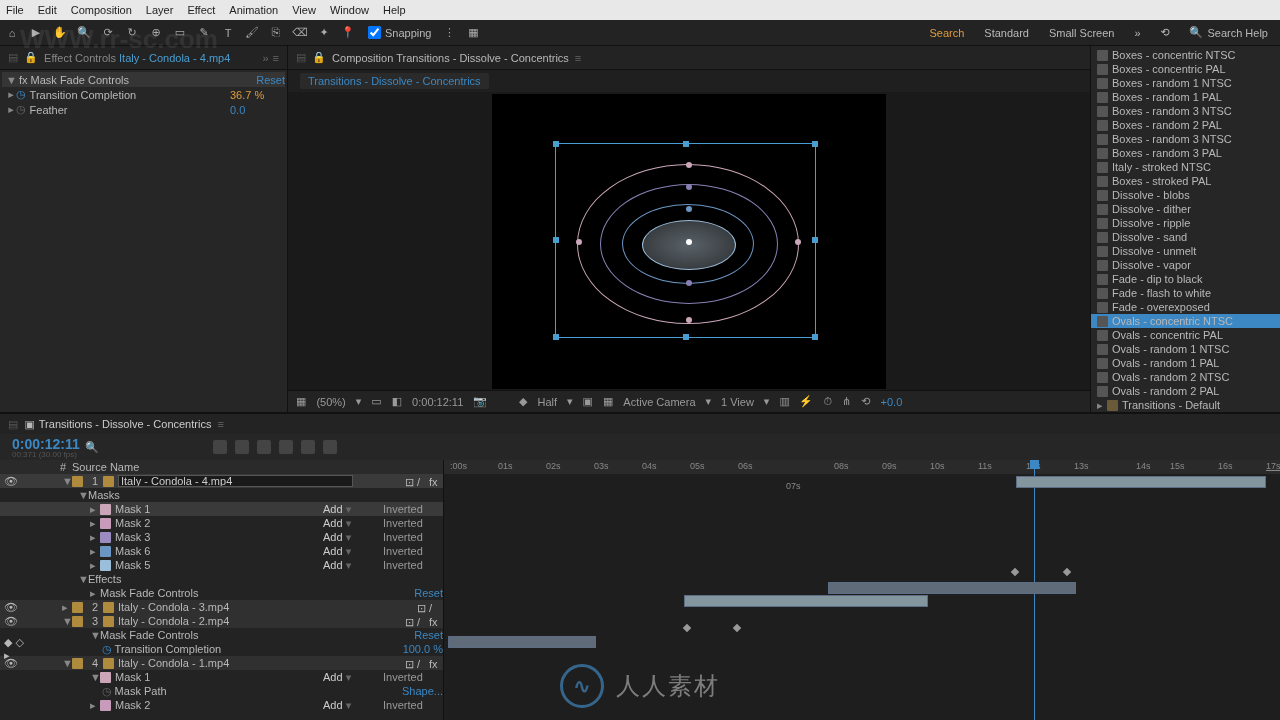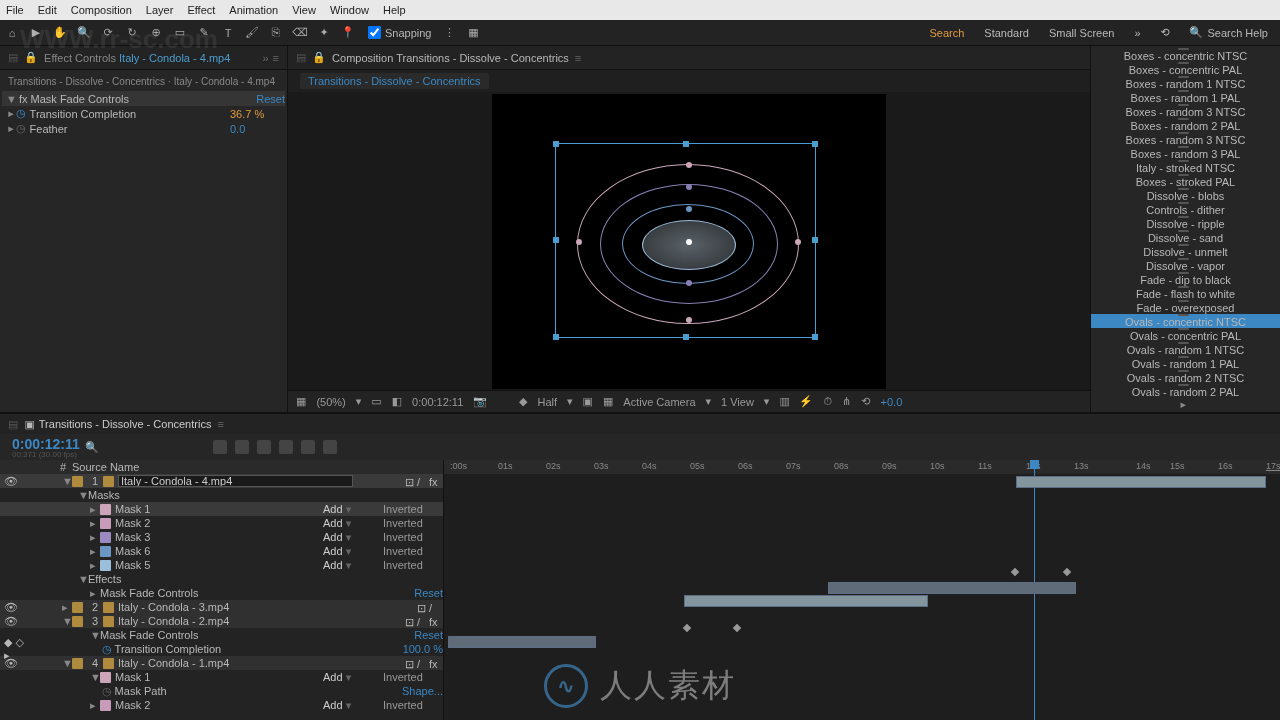--- a/index.html
+++ b/index.html
@@ -35,21 +35,21 @@
 .viewer { flex:1; background:#1a1a1a; position:relative; display:flex; align-items:center; justify-content:center; }
 .frame { width:394px; height:295px; background:#000; position:relative; }
 .selbox { position:absolute; left:63px; top:49px; width:261px; height:195px; border:1px solid #4a9dd0; }
 .handle { position:absolute; width:6px; height:6px; background:#4a9dd0; }
 .ellipse { position:absolute; border:1px solid; border-radius:50%; }
 .anchor { position:absolute; width:6px;height:6px;border-radius:50%; }
 .viewer-bar { height:22px; background:#232323; display:flex; align-items:center; padding:0 8px; gap:10px; border-top:1px solid #111; }
 .viewer-bar span { color:#999; }
 .right-col { width:190px; background:#262626; border-left:1px solid #111; overflow:hidden; }
 .preset-list { padding:2px 0; }
-.preset-item { display:flex; align-items:center; height:14px; padding:0 6px; cursor:default;flex-direction:column; }
+.preset-item { display:flex; align-items:center; height:14px; padding:0 6px; cursor:default; }
 .preset-item.sel { background:#3b88c4; color:#fff; }
 .preset-item .picon { width:11px;height:11px;margin-right:4px;background:#555;border-radius:1px;display:inline-block; }
 .preset-item.folder .picon { background:#6b5a3a; }
 .preset-item .caret { width:10px;color:#888; }
 .timeline { height:309px; display:flex; flex-direction:column; border-top:2px solid #111; }
 .tl-tab { height:20px; background:#232323; display:flex; align-items:center; padding:0 8px; }
 .tl-tab .txt { color:#ccc; }
 .tl-head { height:26px; background:#262626; display:flex; align-items:center; }
 .tl-time { color:#3b88c4; font-size:14px; font-weight:bold; padding:0 12px; width:85px; }
 .tl-search { flex:0 0 120px; }
@@ -77,21 +77,21 @@
 .ruler { height:14px; background:#2a2a2a; display:flex; position:relative; }
 .ruler .tick { position:absolute; font-size:9px; color:#888; top:1px; }
 .playhead { position:absolute; top:0; bottom:0; width:1px; background:#3b88c4; }
 .playhead::before { content:''; position:absolute; top:0; left:-4px; width:9px; height:9px; background:#3b88c4; }
 .bar { position:absolute; height:12px; background:#4f5a6b; border:1px solid #5c6d85; }
 .kf { position:absolute; width:6px;height:6px; background:#999; transform:rotate(45deg); }
 .tl-foot { height:16px; background:#232323; display:flex; align-items:center; justify-content:center; font-size:9px; color:#777; }
 .watermark { position:absolute; pointer-events:none; opacity:0.07; font-size:34px; font-weight:bold; color:#fff; }
 .footer-logo { position:absolute; bottom:12px; left:50%; transform:translateX(-50%); display:flex; align-items:center; gap:12px; opacity:.55; pointer-events:none; }
 .footer-logo .circ { width:44px;height:44px;border-radius:50%;border:3px solid #4aa0e6;display:flex;align-items:center;justify-content:center;color:#4aa0e6;font-size:20px;font-weight:bold; }
-.footer-logo .txt { font-size:32px; color:#ccc; letter-spacing:2px; }
+.footer-logo .txt { font-size:24px; color:#ccc; letter-spacing:2px; }
 </style>
 </head>
 <body>
 
 <div class="menubar">
   <span>File</span>
   <span>Edit</span>
   <span>Composition</span>
   <span>Layer</span>
   <span>Effect</span>
@@ -141,21 +141,20 @@
   <div class="left-col">
     <div class="panel-tab">
       <span style="margin-right:6px;color:#555;">▤</span>
       <span style="margin-right:6px;">🔒</span>
       <span class="txt">Effect Controls</span>
       <span class="bluetxt" style="margin-left:3px;">Italy - Condola - 4.mp4</span>
       <span style="margin-left:auto;color:#666;">»</span>
       <span style="margin-left:4px;color:#666;">≡</span>
     </div>
     <div class="effects-panel">
-      <div class="breadcrumb">Transitions - Dissolve - Concentrics · Italy - Condola - 4.mp4</div>
       <div class="eff-row head">
         <span class="caret">▼</span>
         <span style="margin:0 3px;">fx</span>
         <span class="name">Mask Fade Controls</span>
         <span class="reset">Reset</span>
       </div>
       <div class="eff-row">
         <span class="caret">▸</span>
         <span style="color:#3b88c4;margin-right:4px;">◷</span>
         <span class="name">Transition Completion</span>
@@ -276,21 +275,21 @@
         <div class="preset-item">
           <span class="picon"></span>
           <span>Boxes - stroked PAL</span>
         </div>
         <div class="preset-item">
           <span class="picon"></span>
           <span>Dissolve - blobs</span>
         </div>
         <div class="preset-item">
           <span class="picon"></span>
-          <span>Controls - dither</span>
+          <span>Dissolve - dither</span>
         </div>
         <div class="preset-item">
           <span class="picon"></span>
           <span>Dissolve - ripple</span>
         </div>
         <div class="preset-item">
           <span class="picon"></span>
           <span>Dissolve - sand</span>
         </div>
         <div class="preset-item">
@@ -526,21 +525,21 @@
     </div>
     <div class="tl-right">
       <div class="ruler" id="ruler">
           <span class="tick" style="left: 6px;">:00s</span>
           <span class="tick" style="left: 54px;">01s</span>
           <span class="tick" style="left: 102px;">02s</span>
           <span class="tick" style="left: 150px;">03s</span>
           <span class="tick" style="left: 198px;">04s</span>
           <span class="tick" style="left: 246px;">05s</span>
           <span class="tick" style="left: 294px;">06s</span>
-          <span class="tick" style="left: 342px;">07s</span>
+          <span class="tick" style="left: 342px; margin-top: 20px;">07s</span>
           <span class="tick" style="left: 390px;">08s</span>
           <span class="tick" style="left: 438px;">09s</span>
           <span class="tick" style="left: 486px;">10s</span>
           <span class="tick" style="left: 534px;">11s</span>
           <span class="tick" style="left: 582px;">12s</span>
           <span class="tick" style="left: 630px;">13s</span>
           <span class="tick" style="left: 692px;">14s</span>
           <span class="tick" style="left: 726px;">15s</span>
           <span class="tick" style="left: 774px;">16s</span>
           <span class="tick" style="left: 822px; text-decoration: underline;">17s</span>

